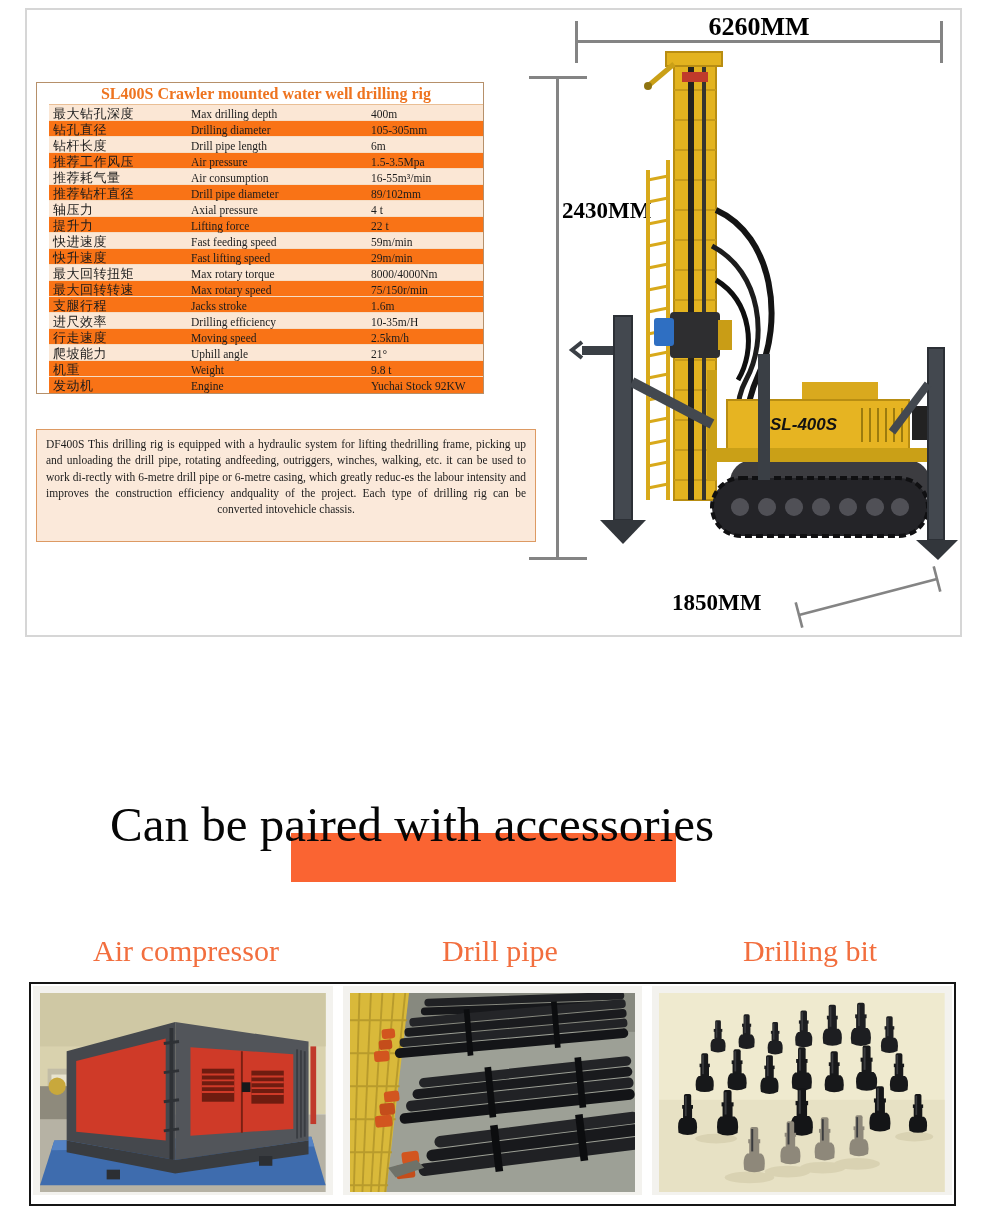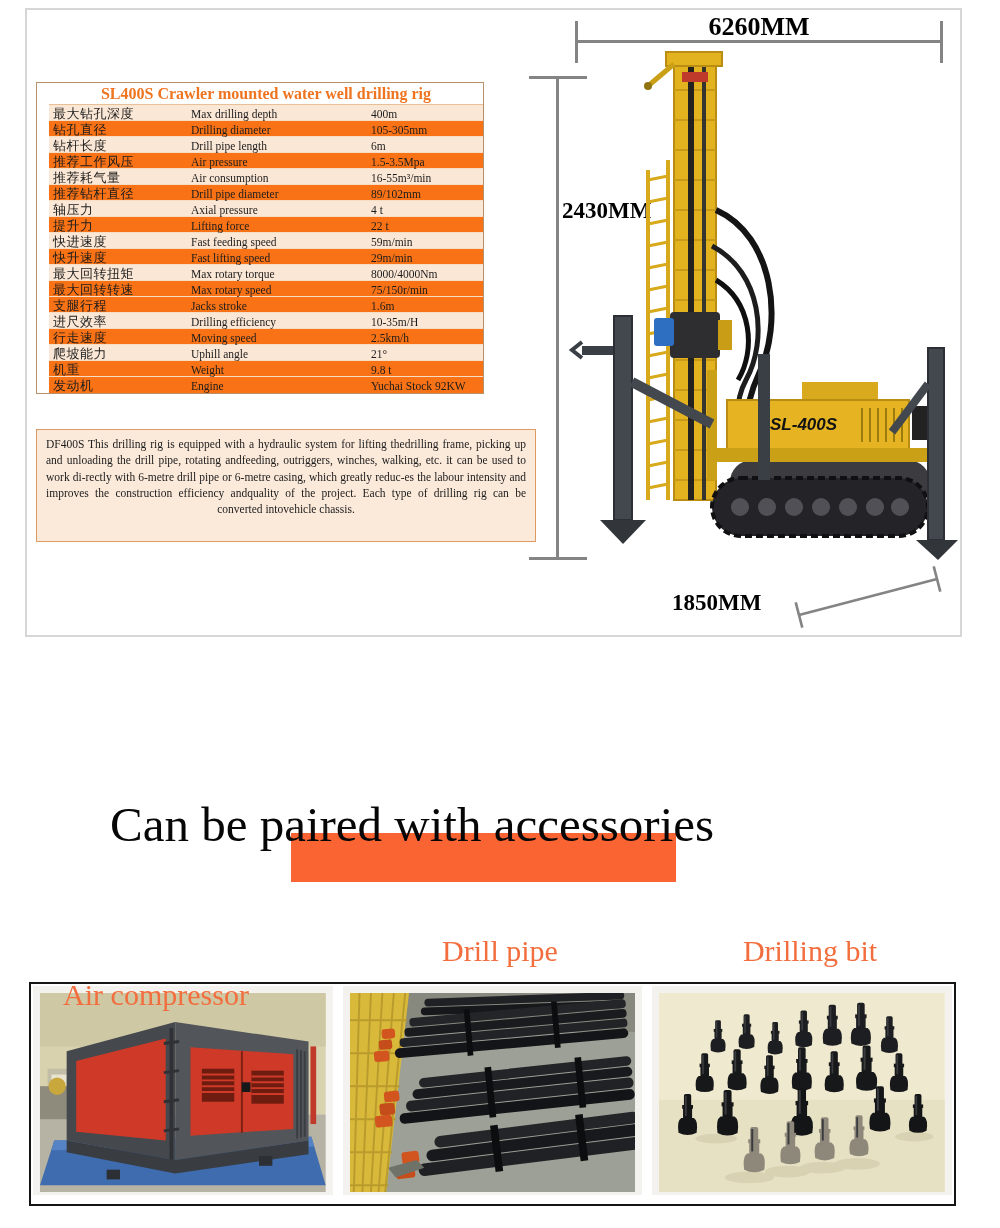--- a/index.html
+++ b/index.html
@@ -81,21 +81,21 @@
     font-family:"Liberation Serif", serif; white-space:nowrap; z-index:2;
   }
   .acc-highlight {
     position:absolute; left:291px; top:833px; width:385px; height:49px;
     z-index:1;
   }
   .acc-label {
     position:absolute; top:934px; height:42px; text-align:center;
     font-size:30px; font-family:"Liberation Serif", serif; z-index:2;
   }
-  .acc-label-1 { left:6px;  width:300px;margin-top:44px; }
+  .acc-label-1 { left:36px;  width:300px; }
   .acc-label-2 { left:360px; width:280px; }
   .acc-label-3 { left:680px; width:260px; }
 
   .acc-frame {
     position:absolute; left:29px; top:982px; width:927px; height:224px;
     border:2px solid #151515; background:#fff;
     display:flex; gap:10px; padding:2px 2px 9px 2px;
   }
   .acc-card {
     flex:1 1 0; background:#f3f2ee; padding:7px;

